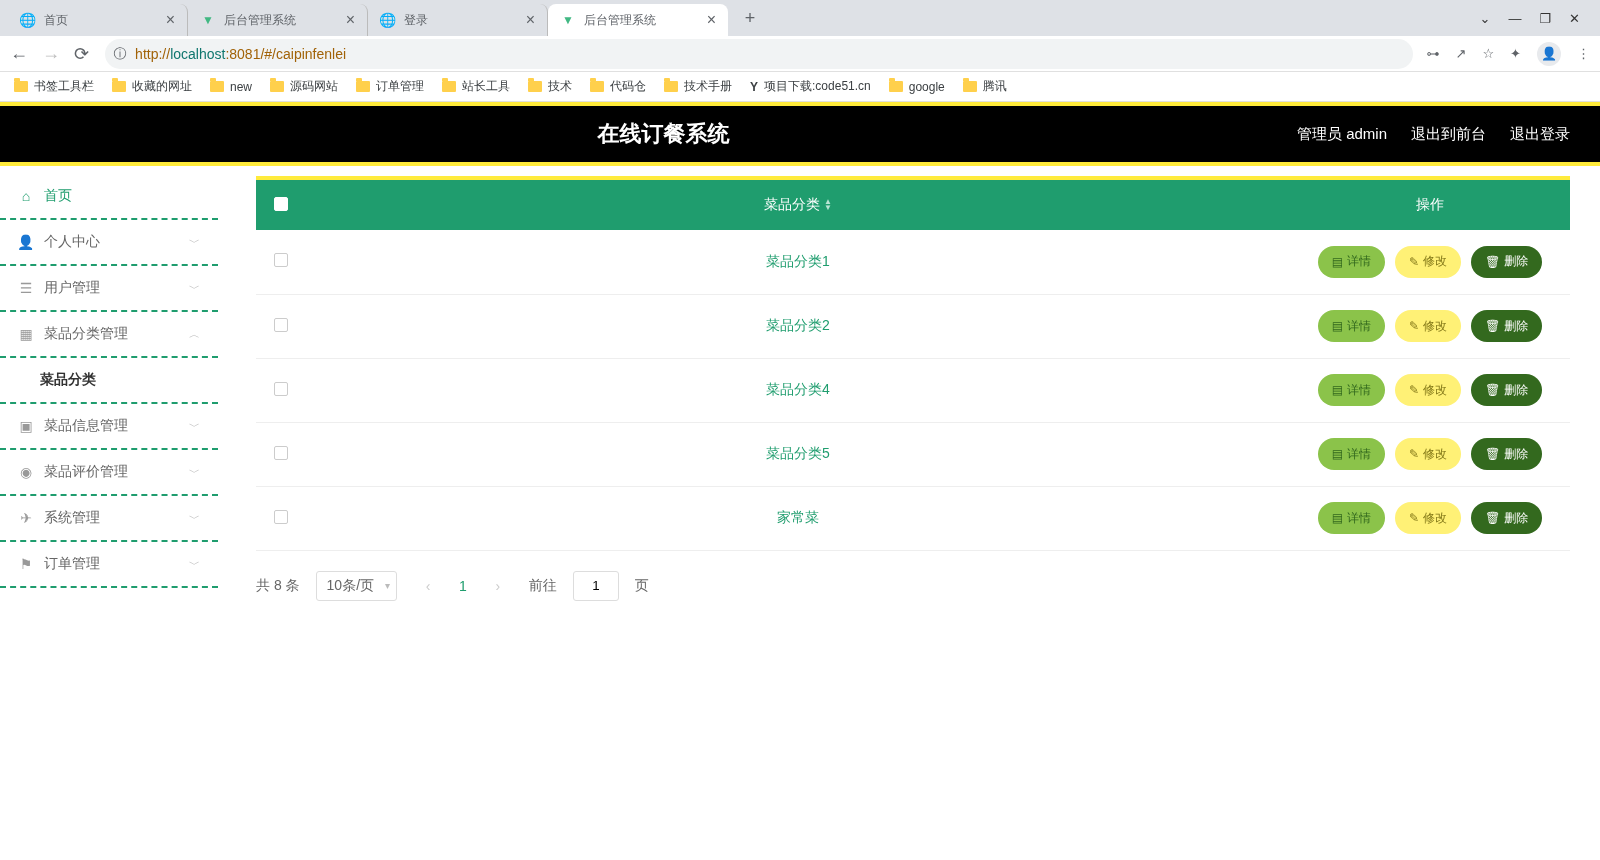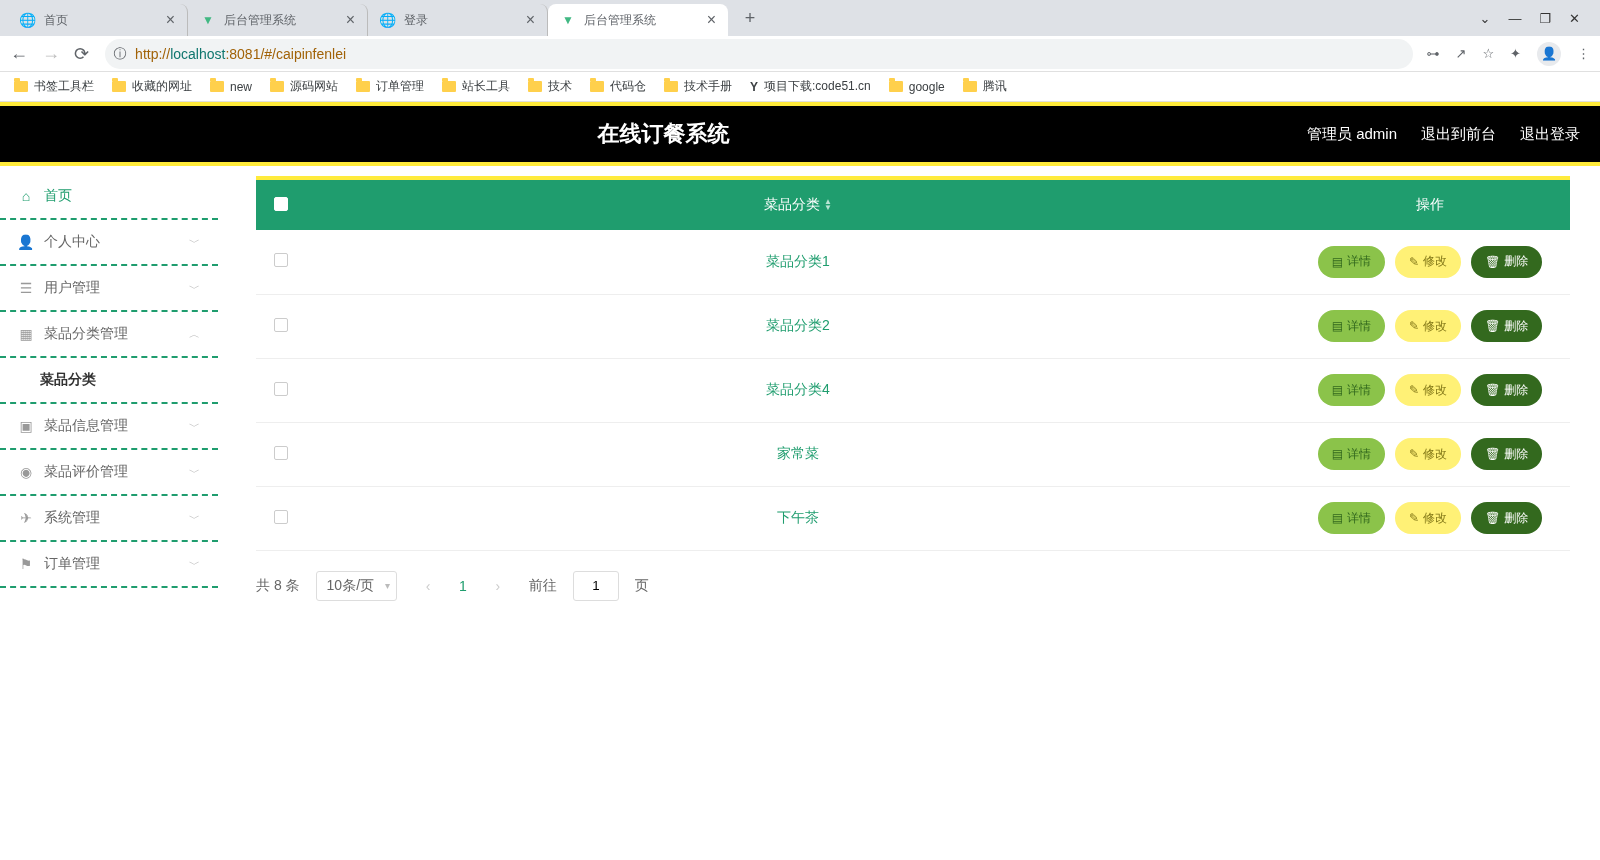--- a/index.html
+++ b/index.html
@@ -29,21 +29,21 @@
 .toolbar-icons { display: flex; gap: 16px; align-items: center; color: #5f6368; }
 .avatar-circle { width: 24px; height: 24px; border-radius: 50%; background: #e8eaed; display: flex; align-items: center; justify-content: center; }
 
 .bookmarks-row { display: flex; align-items: center; height: 30px; background: #fff; padding: 0 14px; gap: 18px; border-bottom: 1px solid #e0e0e0; font-size: 12px; }
 .bookmark { display: flex; align-items: center; gap: 6px; cursor: pointer; color: #3c4043; white-space: nowrap; }
 .folder-icon { width: 14px; height: 11px; background: #ffd04c; border-radius: 1px; position: relative; }
 .folder-icon::before { content: ''; position: absolute; top: -3px; left: 0; width: 6px; height: 3px; background: #ffd04c; border-radius: 1px 1px 0 0; }
 
 
 .app-yellow-bar { height: 4px; background: #ffeb3b; }
-.app-header { background: #000; color: #fff; height: 56px; display: flex; align-items: center; padding: 0 20px; }
+.app-header { background: #000; color: #fff; height: 56px; display: flex; align-items: center; padding: 0 30px; }
 .app-title { flex: 1; text-align: center; font-size: 22px; font-weight: bold; }
 .app-header-right { display: flex; gap: 24px; font-size: 15px; }
 .app-header-right span { cursor: pointer; }
 
 .app-body { display: flex; height: calc(860px - 36px - 36px - 30px - 4px - 56px - 4px); }
 
 
 .sidebar { width: 218px; padding: 8px 0; }
 .side-item { display: flex; align-items: center; height: 46px; padding: 0 18px; color: #666; gap: 10px; cursor: pointer; border-bottom: 2px dashed #1f9d6e; font-size: 14px; }
 .side-item.home { color: #1f9d6e; font-weight: 500; }
@@ -294,32 +294,32 @@
             <td>
               <div class="btn-row">
                 <span class="btn green"><span>▤</span>详情</span>
                 <span class="btn yellow"><span>✎</span>修改</span>
                 <span class="btn dark"><span>🗑</span>删除</span>
               </div>
             </td>
           </tr>
           <tr>
             <td><span class="checkbox"></span></td>
+            <td><span class="link">菜品分类5</span></td>
+            <td>
+              <div class="btn-row">
+                <span class="btn green"><span>▤</span>详情</span>
+                <span class="btn yellow"><span>✎</span>修改</span>
+                <span class="btn dark"><span>🗑</span>删除</span>
+              </div>
+            </td>
+          </tr>
+          <tr>
+            <td><span class="checkbox"></span></td>
             <td><span class="link">家常菜</span></td>
-            <td>
-              <div class="btn-row">
-                <span class="btn green"><span>▤</span>详情</span>
-                <span class="btn yellow"><span>✎</span>修改</span>
-                <span class="btn dark"><span>🗑</span>删除</span>
-              </div>
-            </td>
-          </tr>
-          <tr>
-            <td><span class="checkbox"></span></td>
-            <td><span class="link">下午茶</span></td>
             <td>
               <div class="btn-row">
                 <span class="btn green"><span>▤</span>详情</span>
                 <span class="btn yellow"><span>✎</span>修改</span>
                 <span class="btn dark"><span>🗑</span>删除</span>
               </div>
             </td>
           </tr>
         </tbody>
     </table>

